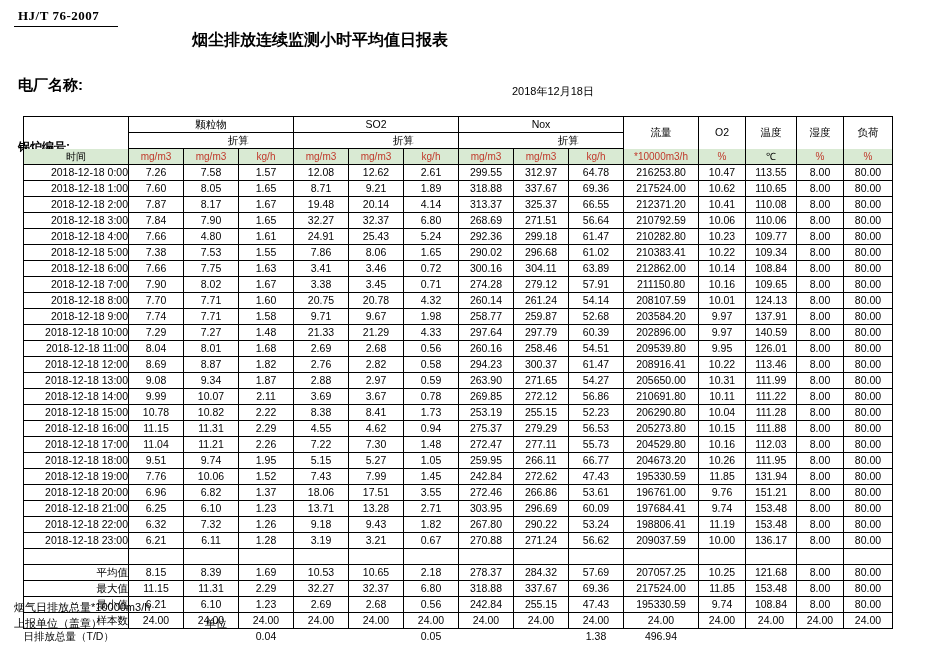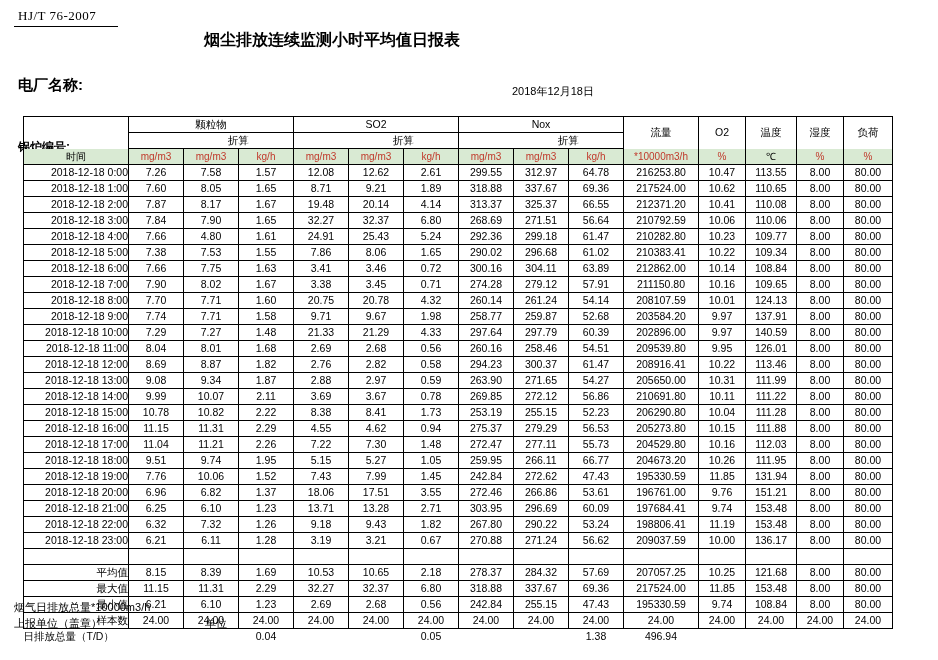--- a/index.html
+++ b/index.html
@@ -16,38 +16,38 @@
     position: relative;
     overflow: hidden;
   }
   .std-code {
     position: absolute;
     left: 18px;
     top: 8px;
     font-family: "Liberation Serif", serif;
     font-size: 13px;
     letter-spacing: 0.5px;
+    font-weight: bold;
   }
   .hr-top {
     position: absolute;
     left: 14px;
     top: 26px;
     width: 104px;
     border-top: 1px solid #000;
   }
   .doc-title {
     position: absolute;
     left: 0;
     top: 30px;
     width: 640px;
     text-align: center;
     font-size: 16px;
     font-weight: bold;
     font-family: "Liberation Sans", sans-serif;
-    padding-left: 12px;
   }
   .label-plant {
     position: absolute;
     left: 18px;
     top: 76px;
     font-size: 15px;
     font-weight: bold;
   }
   .label-boiler {
     position: absolute;

